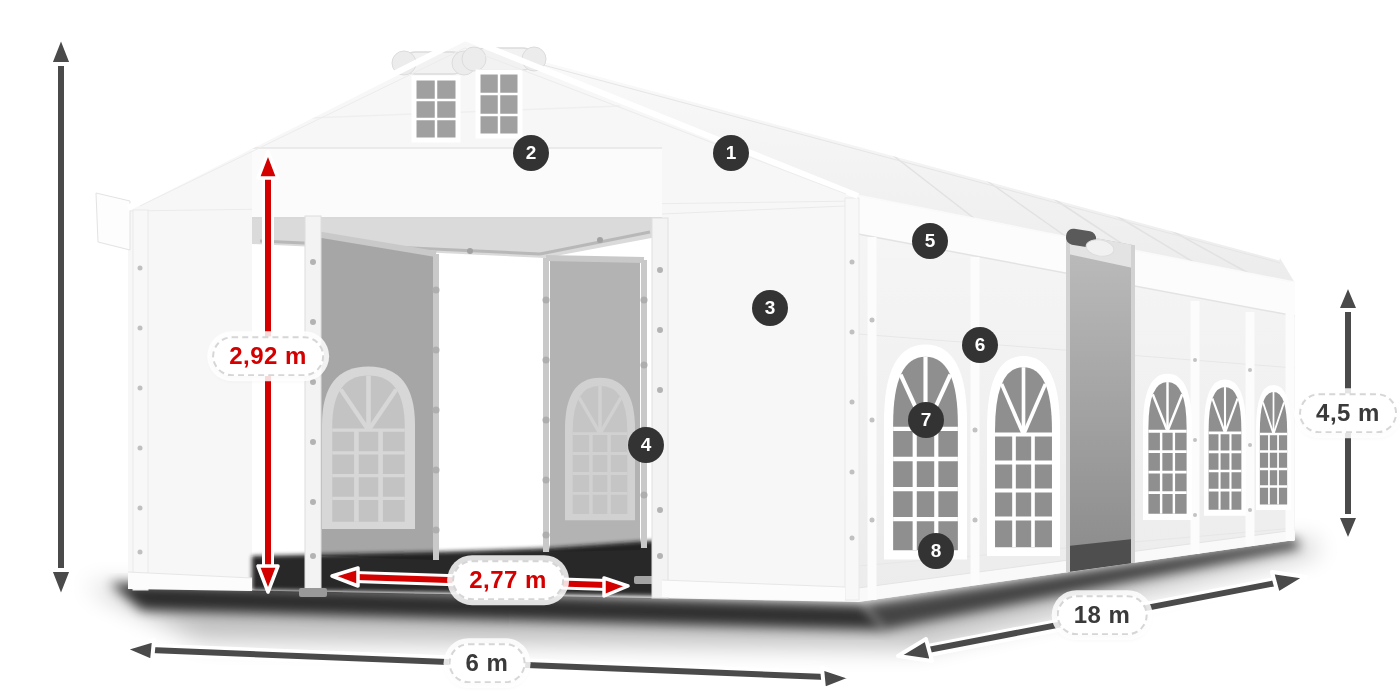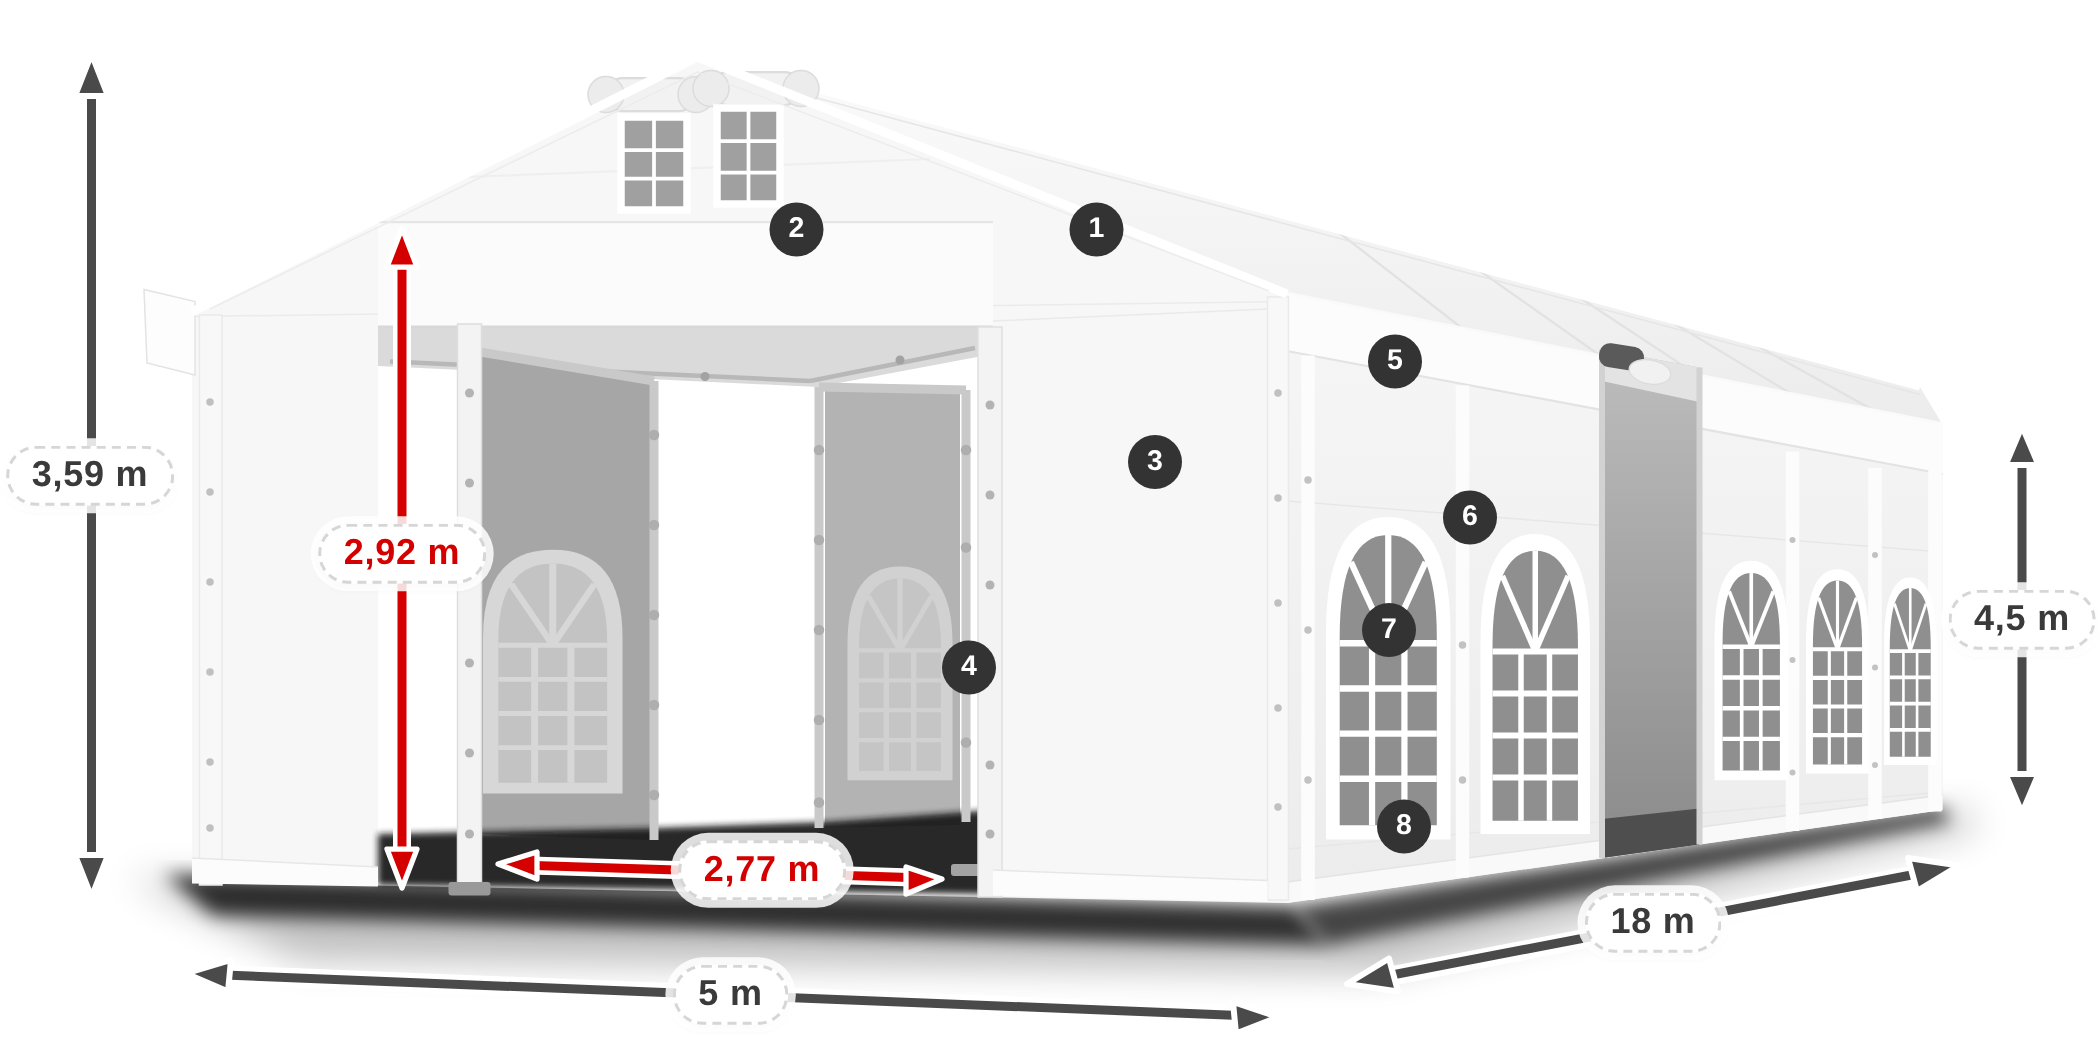--- a/index.html
+++ b/index.html
@@ -299,24 +299,23 @@
 
     <g>
       <line x1="1348" y1="306" x2="1348" y2="520" stroke="#ffffff" stroke-width="13"></line>
       <line x1="1348" y1="308" x2="1348" y2="518" style="stroke:var(--arrow-gray)" stroke-width="6"></line>
       <polygon points="1348,284 1337,310 1359,310" style="fill:var(--arrow-gray)" stroke="#ffffff" stroke-width="4" stroke-linejoin="round"></polygon>
       <polygon points="1348,542 1337,516 1359,516" style="fill:var(--arrow-gray)" stroke="#ffffff" stroke-width="4" stroke-linejoin="round"></polygon>
     </g>
   </g>
 </svg>
 
-<div class="pill" style="left:60px;top:317px;">3,59 m</div>
-<div class="pill red" style="left:268px;top:369px;">2,92 m</div>
+<div class="pill red" style="left:268px;top:356px;">2,92 m</div>
 <div class="pill red" style="left:508px;top:580px;">2,77 m</div>
-<div class="pill" style="left:487px;top:663px;">5 m</div>
+<div class="pill" style="left:487px;top:663px;">6 m</div>
 <div class="pill" style="left:1102px;top:615px;">18 m</div>
 <div class="pill" style="left:1348px;top:413px;">4,5 m</div>
 
 <div class="badge" style="left:731px;top:153px;">1</div>
 <div class="badge" style="left:531px;top:153px;">2</div>
 <div class="badge" style="left:770px;top:308px;">3</div>
 <div class="badge" style="left:646px;top:445px;">4</div>
 <div class="badge" style="left:930px;top:241px;">5</div>
 <div class="badge" style="left:980px;top:345px;">6</div>
 <div class="badge" style="left:926px;top:420px;">7</div>

